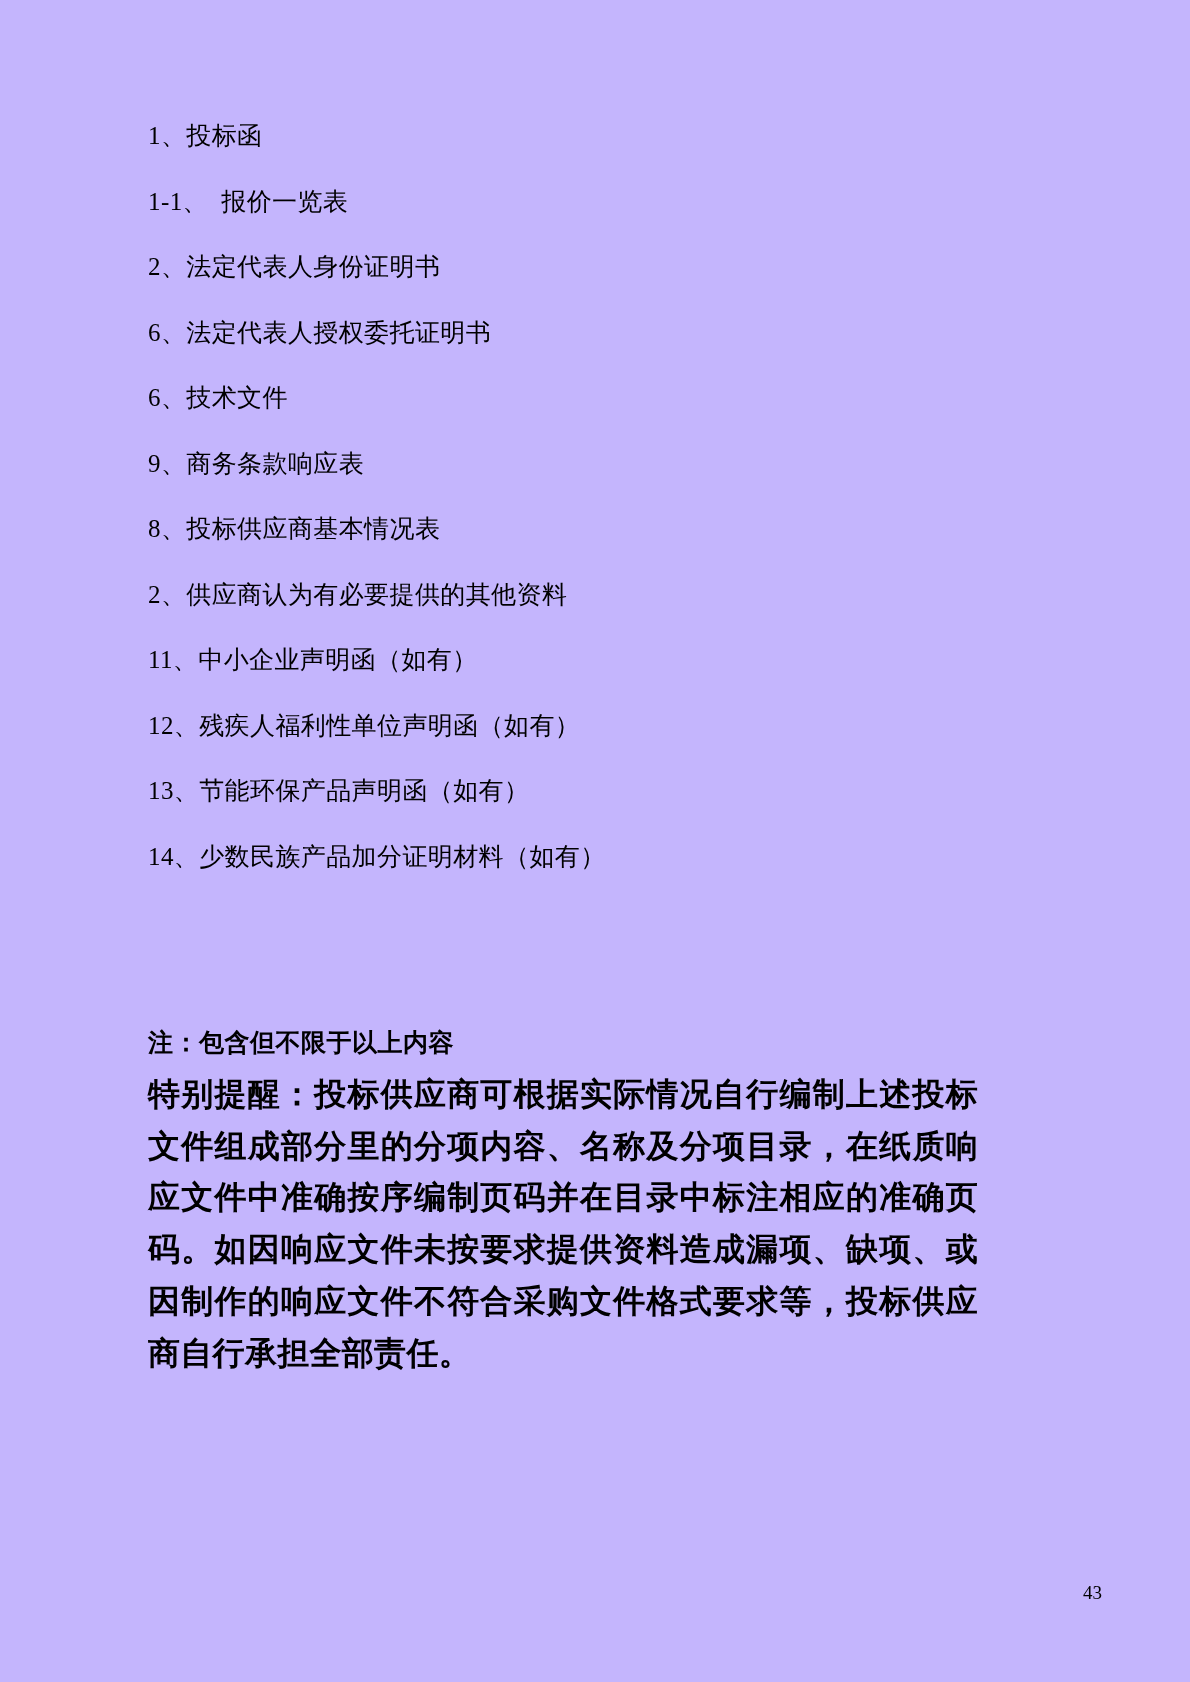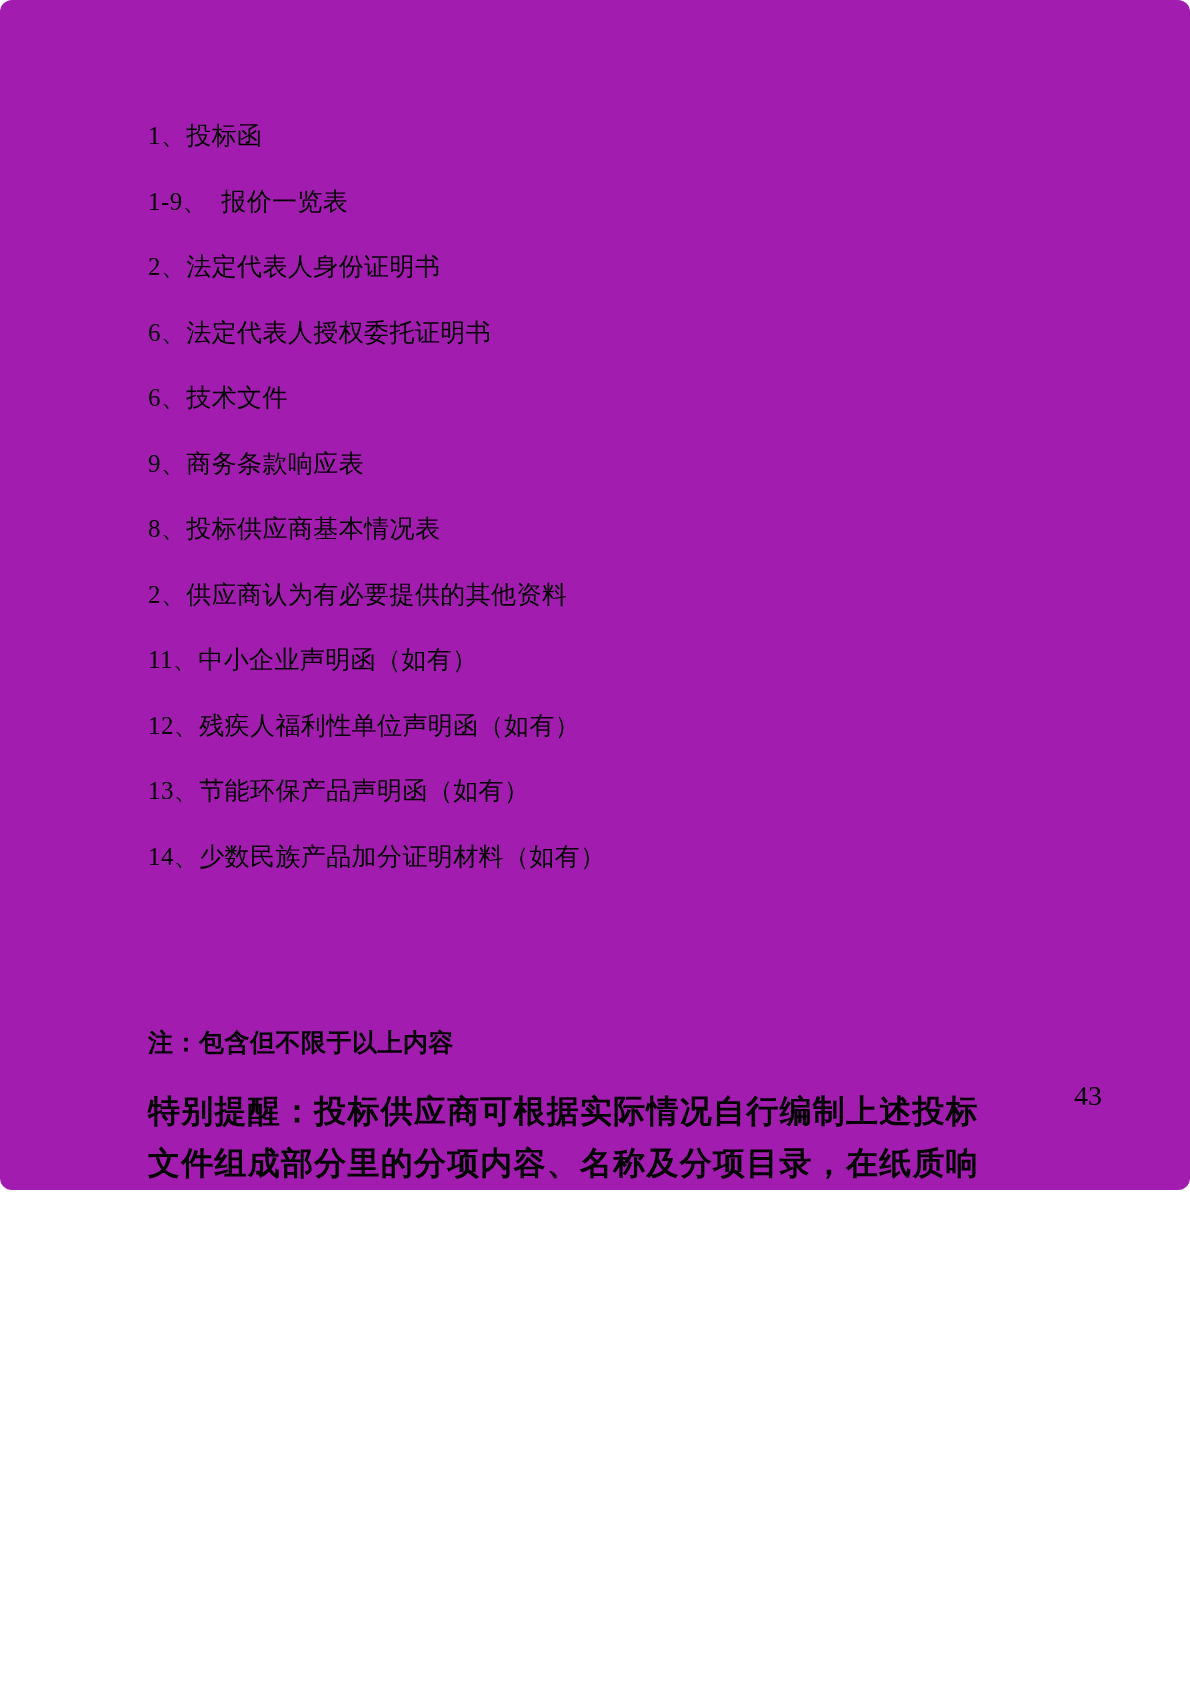--- a/index.html
+++ b/index.html
@@ -7,26 +7,25 @@
     padding: 0;
     background: #ffffff;
   }
   body {
     font-family: "Liberation Serif", "DejaVu Serif", serif;
     color: #000000;
   }
   .page {
     position: relative;
     width: 1190px;
-    height: 1190px;
+    height: 1682px;
     margin: 0 auto;
-    background: #a21caf;
+    background: #c4b5fd;
     box-sizing: border-box;
     overflow: hidden;
-    border-radius: 12px;
   }
   .content {
     position: absolute;
     left: 148px;
     top: 120px;
     width: 840px;
   }
   .toc-list {
     list-style: none;
     margin: 0;
@@ -39,49 +38,49 @@
     white-space: pre;
     letter-spacing: 0.4px;
   }
   .spacer {
     height: 120px;
   }
   .note {
     font-size: 25px;
     font-weight: bold;
     line-height: 1.35;
-    margin-bottom: 26px;
+    margin-bottom: 9px;
     letter-spacing: 0.5px;
   }
   .reminder {
     font-size: 32px;
     font-weight: bold;
     line-height: 1.62;
     text-align: justify;
     letter-spacing: 0.3px;
     width: 830px;
   }
   .page-number {
     position: absolute;
     right: 88px;
     bottom: 78px;
-    font-size: 28px;
+    font-size: 19px;
     font-family: "Liberation Serif", "DejaVu Serif", serif;
   }
 </style>
 </head>
 <body>
 
 <div class="page">
 
   <div class="content">
 
     <ul class="toc-list">
       <li class="toc-item">1、投标函</li>
-      <li class="toc-item">1-9、  报价一览表</li>
+      <li class="toc-item">1-1、  报价一览表</li>
       <li class="toc-item">2、法定代表人身份证明书</li>
       <li class="toc-item">6、法定代表人授权委托证明书</li>
       <li class="toc-item">6、技术文件</li>
       <li class="toc-item">9、商务条款响应表</li>
       <li class="toc-item">8、投标供应商基本情况表</li>
       <li class="toc-item">2、供应商认为有必要提供的其他资料</li>
       <li class="toc-item">11、中小企业声明函（如有）</li>
       <li class="toc-item">12、残疾人福利性单位声明函（如有）</li>
       <li class="toc-item">13、节能环保产品声明函（如有）</li>
       <li class="toc-item">14、少数民族产品加分证明材料（如有）</li>

